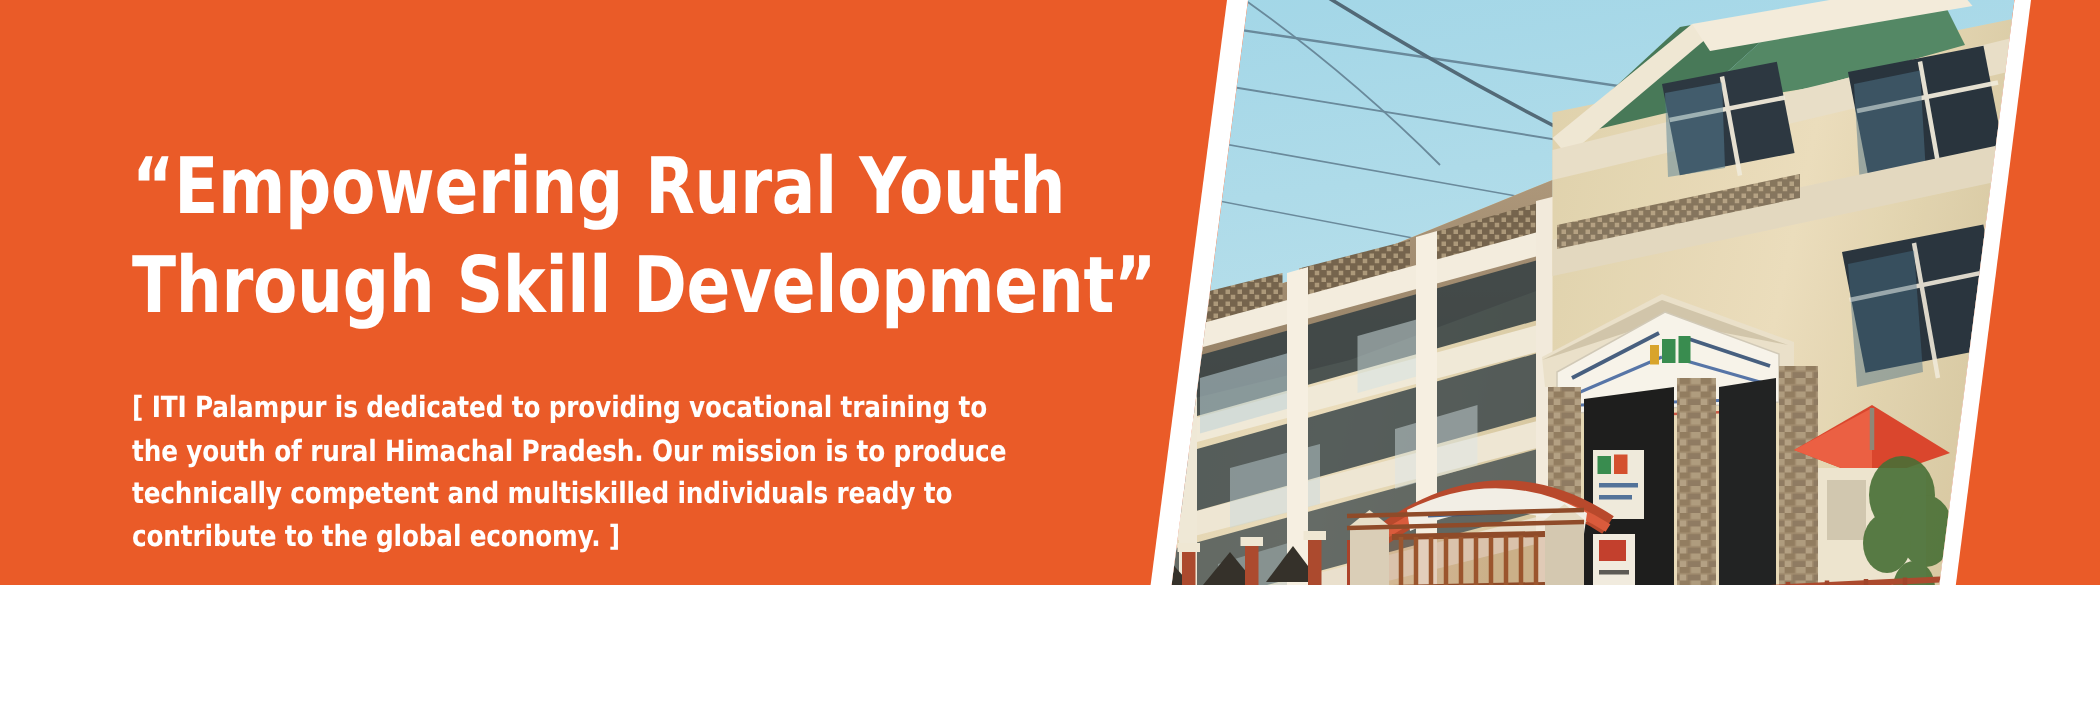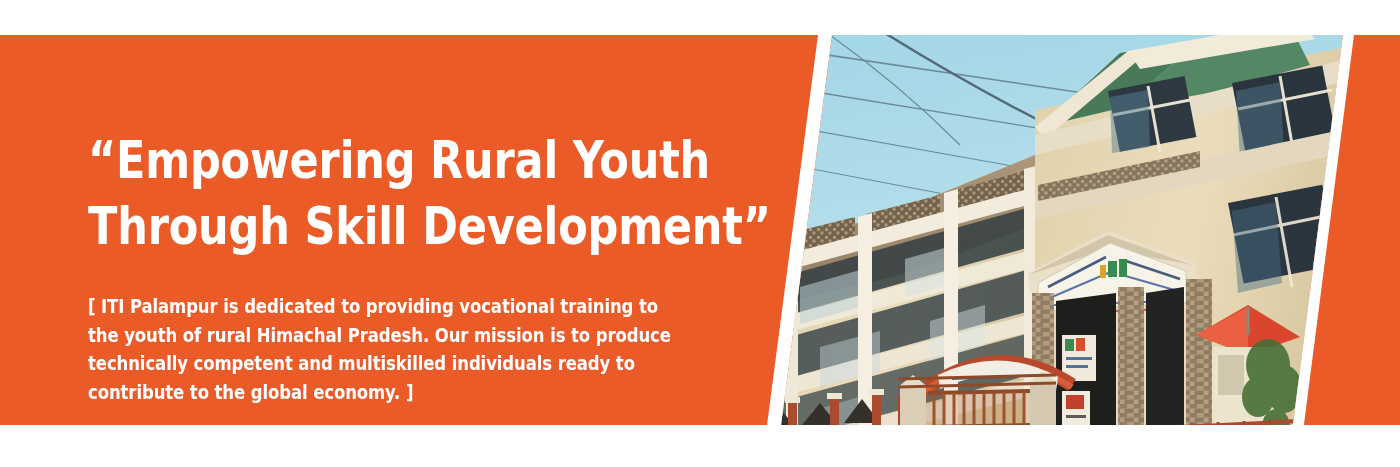--- a/index.html
+++ b/index.html
@@ -10,21 +10,20 @@
   body {
     font-family: "Liberation Sans", sans-serif;
   }
 
   #banner {
     position: relative;
     width: 1400px;
     height: 390px;
     overflow: hidden;
     background: #0f766e;
-    margin-top: 35px;
   }
 
   
   .orange-bg {
     position: absolute;
     inset: 0;
     background: #ea5b28;
   }
 
   

